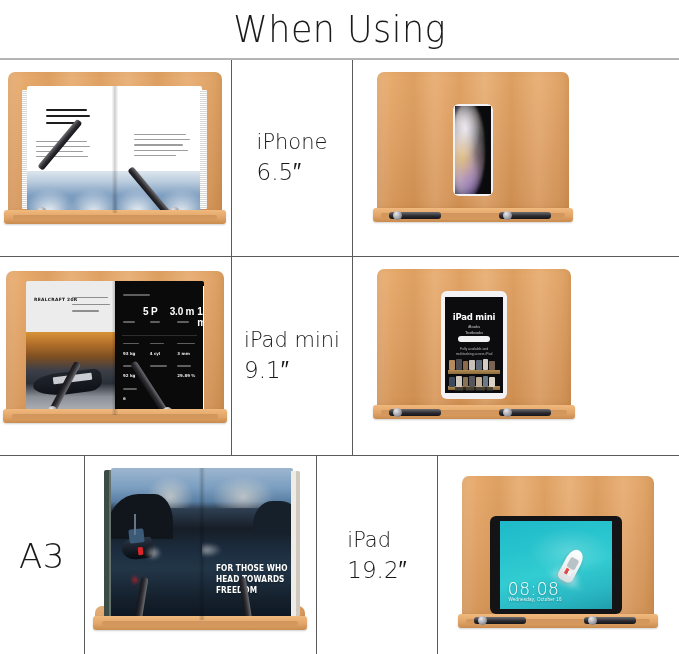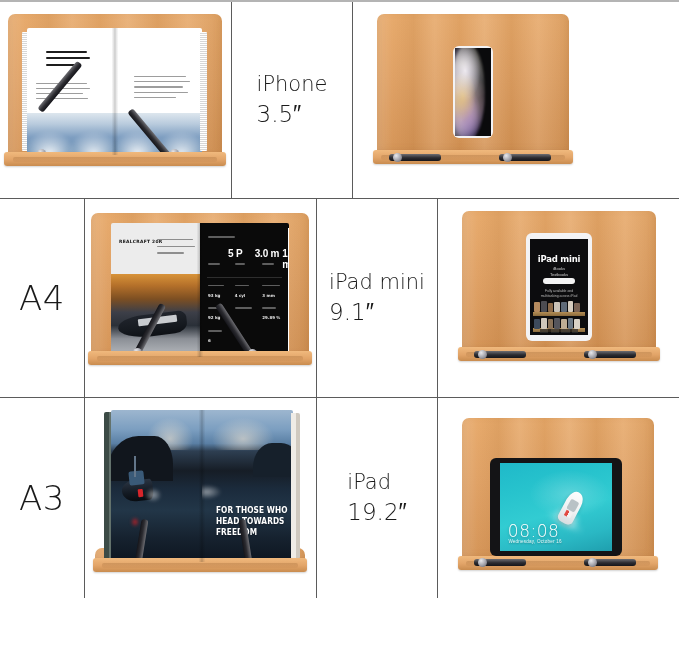--- a/index.html
+++ b/index.html
@@ -541,20 +541,23 @@
     width: 9px;
     background: linear-gradient(90deg, #efece6 0 50%, #cfc9bf 50% 100%);
     border-radius: 0 2px 2px 0;
   }
 </style>
 </head>
 <body>
 
 <div id="page">
 
+  <div class="title-bar">
+    <div class="title-text">When Using</div>
+  </div>
 
   <div class="grid">
 
     <div class="row row-1">
 
 
       <div class="cell cell-photo-a">
         <div class="scene">
           <div class="stand-back" style="left:8px; top:12px; width:214px; height:148px;"></div>
 
@@ -587,44 +590,41 @@
           <div class="clip-bar" style="left:130px; top:105px; width:62px; transform:rotate(50deg); transform-origin:left center;"></div>
           <div class="clip-knob" style="left:170px; top:147px;"></div>
 
           <div class="stand-lip" style="left:4px; top:150px; width:222px; height:14px;"></div>
         </div>
       </div>
 
       <div class="cell cell-label-b">
         <div class="device-label">
           <span>iPhone</span>
-          <span class="dl-inch">3.5″</span>
+          <span class="dl-inch">6.5″</span>
         </div>
       </div>
 
       <div class="cell cell-photo-b">
         <div class="scene">
           <div class="stand-back" style="left:24px; top:12px; width:192px; height:142px;"></div>
           <div class="device device-white" style="left:100px; top:44px; width:40px; height:92px; padding:2px;">
             <div class="screen wall-xs"></div>
           </div>
           <div class="stand-lip" style="left:20px; top:148px; width:200px; height:14px;"></div>
           <div class="clip-bar" style="left:36px; top:152px; width:52px;"></div>
           <div class="clip-knob" style="left:40px; top:151px;"></div>
           <div class="clip-bar" style="left:146px; top:152px; width:52px;"></div>
           <div class="clip-knob" style="left:150px; top:151px;"></div>
         </div>
       </div>
     </div>
 
     <div class="row row-2">
 
-      <div class="cell cell-label-a">
-        <span class="size-label">A4</span>
-      </div>
 
       <div class="cell cell-photo-a">
         <div class="scene">
           <div class="stand-back" style="left:6px; top:14px; width:218px; height:148px;"></div>
 
           <div class="book" style="left:26px; top:24px; width:178px; height:134px;">
             <div class="page page-left" style="width:50%; height:100%; background:#ececec;">
               <div class="cat-brand">REALCRAFT 20R</div>
               <div class="tx-line" style="left:52%; top:12%; width:40%; background:#8e8e8e;"></div>
               <div class="tx-line" style="left:52%; top:17%; width:42%; background:#8e8e8e;"></div>

